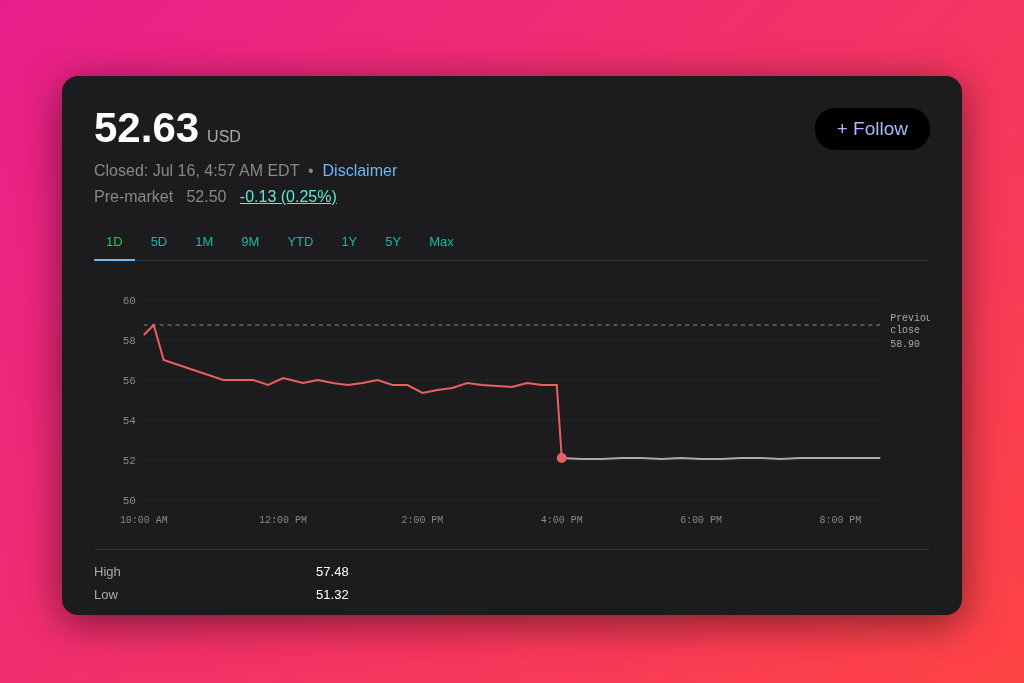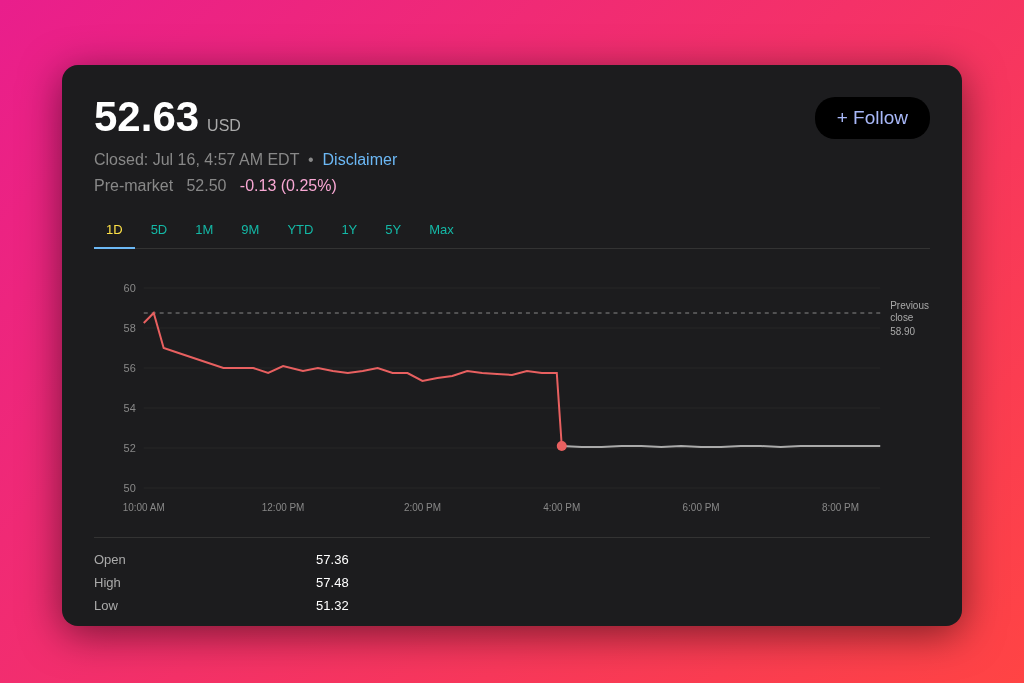--- a/index.html
+++ b/index.html
@@ -47,21 +47,21 @@
       margin-top: 4px;
     }
     .price-change .arrow { font-size: 14px; }
     .price-meta {
       color: #888888;
       font-size: 16px;
       margin-top: 6px;
       line-height: 1.6;
     }
     .price-meta .disclaimer { color: #6cb8f5; cursor: pointer; }
-    .premarket-change { color: #f9a8d4; }
+    .premarket-change { color: #5eead4; text-decoration: underline; }
     .follow-btn {
       background: #000000;
       border: none;
       border-radius: 20px;
       color: #a8b8f8;
       font-size: 19px;
       padding: 10px 22px;
       cursor: pointer;
       display: flex;
       align-items: center;
@@ -78,28 +78,29 @@
     }
     .tab {
       color: #14b8a6;
       font-size: 13px;
       padding: 6px 12px 10px 12px;
       cursor: pointer;
       border-bottom: 2px solid transparent;
       margin-bottom: -1px;
     }
     .tab.active {
-      color: #fde047;
+      color: #22c55e;
       border-bottom: 2px solid #6cb8f5;
     }
     
     .chart-container {
       position: relative;
       margin-top: 12px;
       height: 260px;
+      font-family: Liberation Mono, monospace;
     }
     .chart-svg {
       width: 100%;
       height: 100%;
     }
     
     .stats-table {
       display: grid;
       grid-template-columns: 1fr 1fr 1fr;
       gap: 0;
@@ -252,24 +253,20 @@
         "></polyline>
 
       <circle cx="470" cy="185" r="5" fill="#e86060"></circle>
     </svg>
   </div>
 
   <div class="stats-table">
 
     <div class="stats-col">
       <div class="stat-row">
-        <span class="stat-label">Open</span>
-        <span class="stat-value">57.36</span>
-      </div>
-      <div class="stat-row">
         <span class="stat-label">High</span>
         <span class="stat-value">57.48</span>
       </div>
       <div class="stat-row">
         <span class="stat-label">Low</span>
         <span class="stat-value">51.32</span>
       </div>
     </div>
 
 

